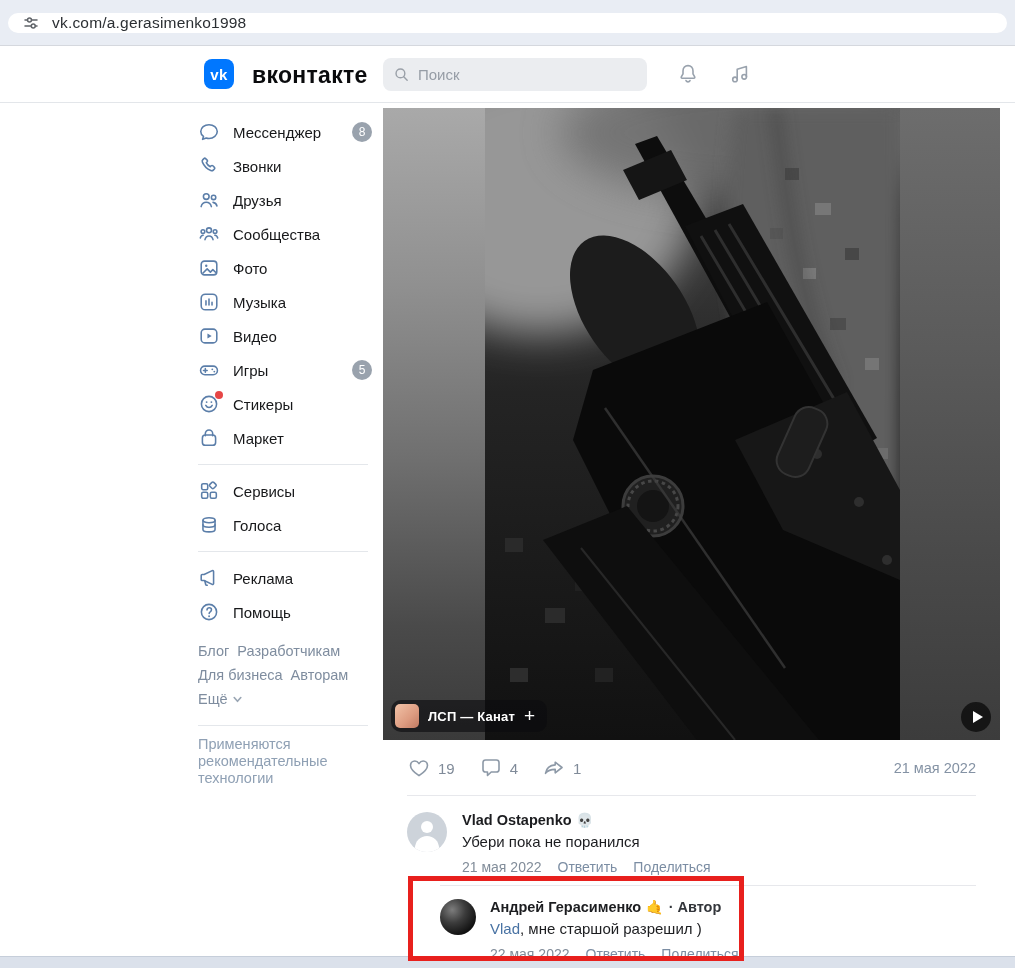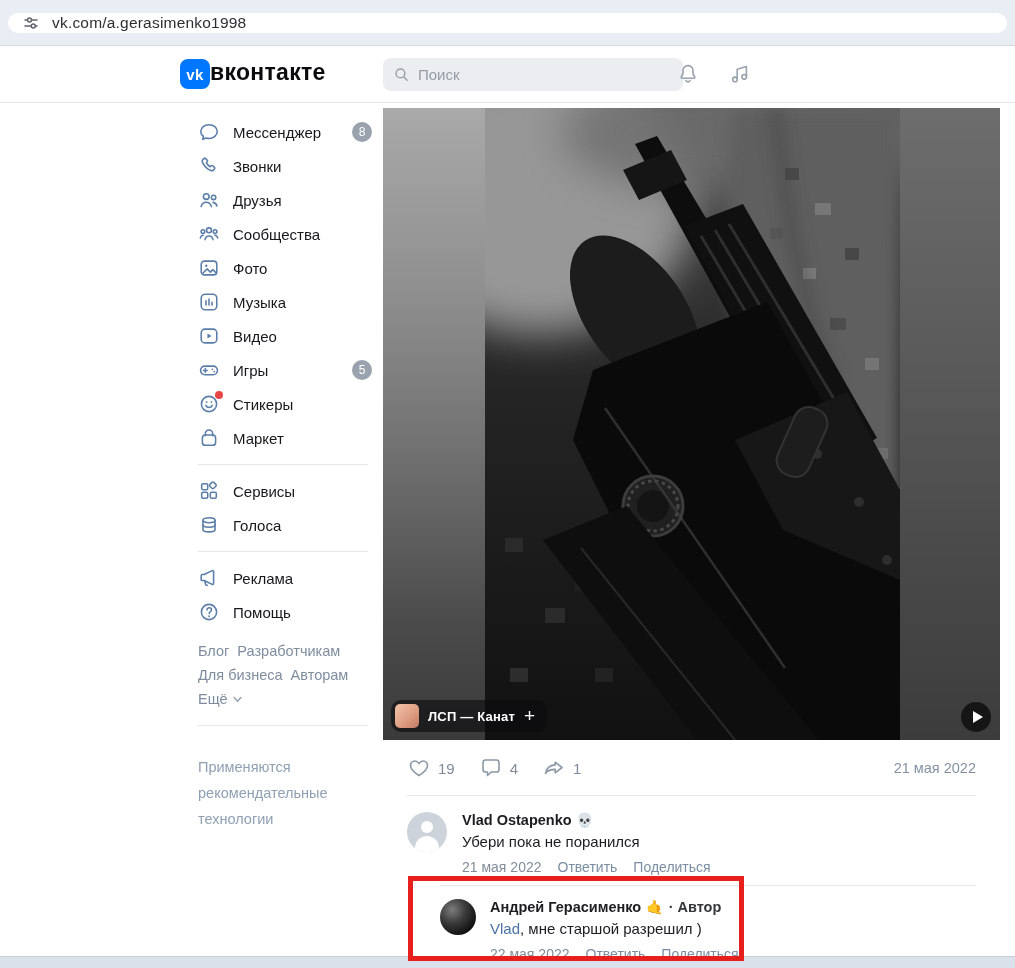--- a/index.html
+++ b/index.html
@@ -18,29 +18,29 @@
     flex:1; height:20px; background:#fff; border-radius:17px;
     display:flex; align-items:center; gap:12px; padding:0 14px;
   }
   .url-pill .tune { display:flex; align-items:center; }
   .url-text { font-size:15.5px; color:#2b2f33; letter-spacing:.2px; }
   
   .vk-header {
     position:absolute; top:46px; left:0; width:1015px; height:57px;
     background:#fff; border-bottom:1px solid #e3e6ea;
   }
-  .logo-wrap { position:absolute; left:180px; top:13px; display:flex; align-items:flex-start; gap:0; cursor:pointer; }
+  .logo-wrap { position:absolute; left:204px; top:13px; display:flex; align-items:flex-end; gap:18px; cursor:pointer; }
   .logo-badge {
     width:30px; height:30px; border-radius:8px; background:#0077ff;
     color:#fff; font-weight:bold; font-size:15px; display:flex;
     align-items:center; justify-content:center; letter-spacing:.5px;
   }
   .logo-text { font-size:23px; font-weight:bold; color:#0a0b0d; letter-spacing:.3px; }
   .search-box {
-    position:absolute; left:383px; top:12px; width:300px; height:33px;
+    position:absolute; left:383px; top:12px; width:264px; height:33px;
     background:#ebedf0; border-radius:8px; display:flex; align-items:center;
     gap:8px; padding:0 10px;
   }
   .search-box input {
     border:none; outline:none; background:transparent; font-size:15px;
     color:#333; width:200px; font-family:"Liberation Sans", sans-serif;
   }
   .search-box input::placeholder { color:#969da6; }
   .hdr-icon { position:absolute; top:16px; cursor:pointer; }
   .hdr-bell { left:676px; }
@@ -52,21 +52,21 @@
   .sb-label { font-size:15px; color:#17181a; }
   .sb-badge {
     margin-left:auto; margin-right:4px; min-width:20px; height:20px; border-radius:10px;
     background:#99a2ad; color:#fff; font-size:12px; display:flex;
     align-items:center; justify-content:center; padding:0 6px;
   }
   .red-dot { position:absolute; top:-2px; right:-3px; width:8px; height:8px; border-radius:50%; background:#e64646; }
   .sb-div { height:1px; background:#e4e7eb; margin:9px 8px 9px 0; }
   .sb-footer { margin-top:14px; width:176px; display:flex; flex-wrap:wrap; column-gap:12px; row-gap:7px;gap:8px; }
   .sb-flink { font-size:14.5px; color:#7f8d9f; cursor:pointer; white-space:nowrap; display:flex; align-items:center; gap:4px; }
-  .sb-note { margin-top:28px; width:150px; font-size:14.5px; line-height:26px; color:#8fa0b4; }
+  .sb-note { margin-top:10px; width:150px; font-size:14.5px; line-height:17px; color:#8fa0b4; }
   
   .content { position:absolute; left:383px; top:108px; width:617px; background:#fff; }
   .post-image { position:relative; width:617px; height:632px; display:flex; overflow:hidden; background:#ec4899; }
   .blur-left { width:102px; height:100%; background:linear-gradient(180deg,#a9a9a9 0%,#909090 28%,#707070 55%,#4a4a4a 82%,#3a3a3a 100%); }
   .blur-right { width:100px; height:100%; background:linear-gradient(180deg,#6d6d6d 0%,#5a5a5a 40%,#4a4a4a 70%,#3c3c3c 100%); }
   .photo { width:415px; height:100%; }
   .music-pill {
     position:absolute; left:8px; top:592px; height:32px;
     background:rgba(12,12,14,.62); border-radius:10px; display:flex;
     align-items:center; gap:9px; padding:4px 12px 4px 4px; cursor:pointer;

